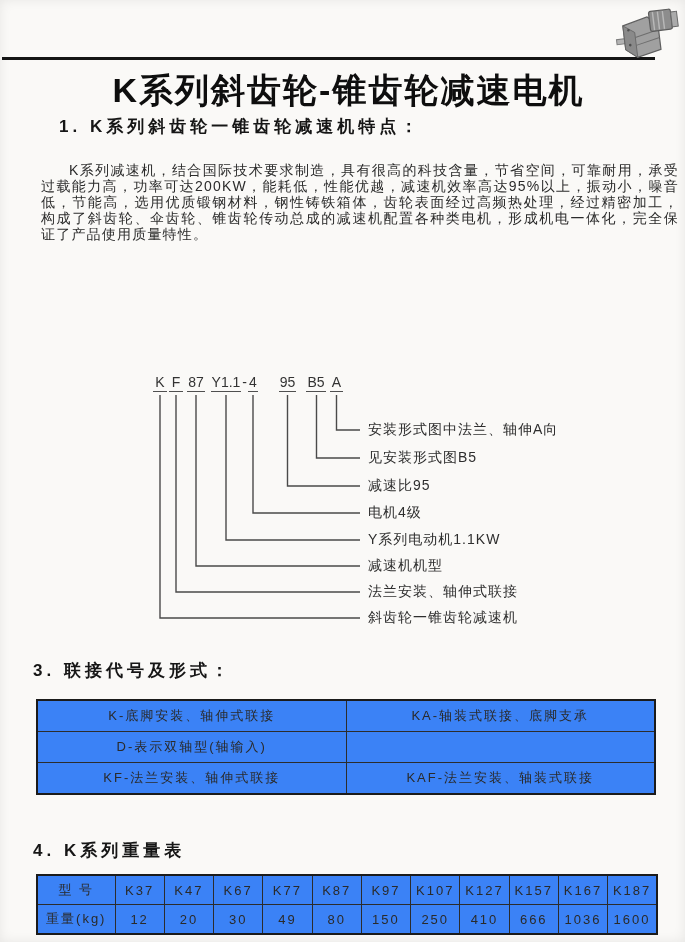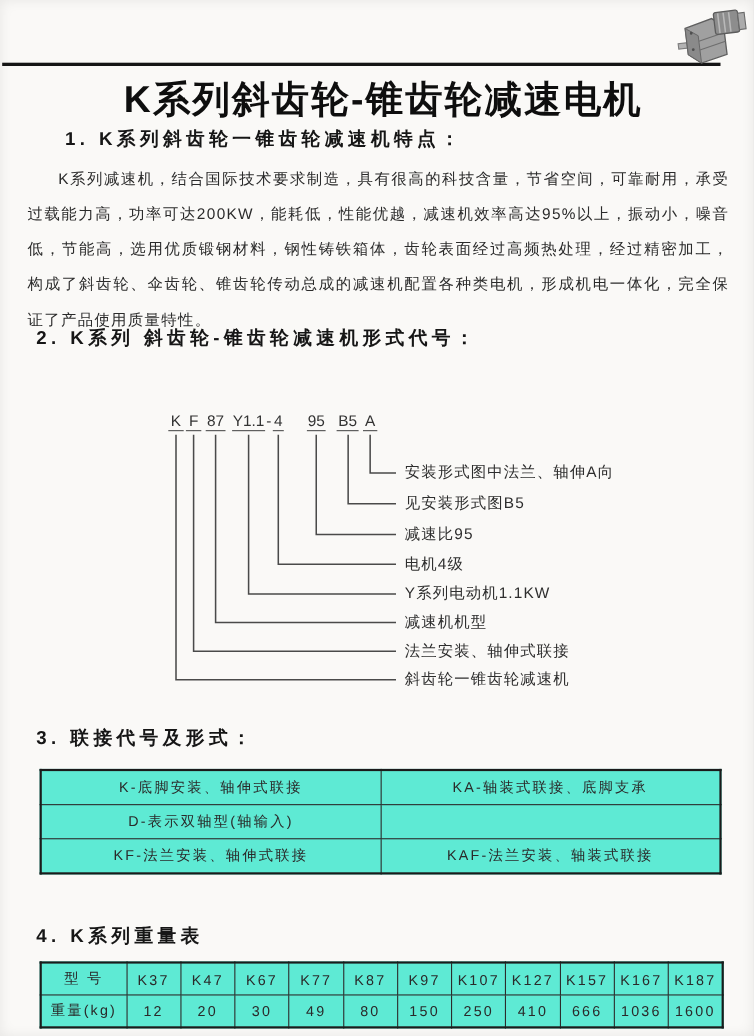--- a/index.html
+++ b/index.html
@@ -14,35 +14,35 @@
   .title {
     position:absolute; left:0; top:62px; width:100%; margin:6px;
     text-align:center; font-size:34px; font-weight:bold; letter-spacing:2px; color:#0e0e0e;
   }
   .sec-heading {
     position:absolute; left:33px; font-size:17px; font-weight:bold;
     letter-spacing:4px; color:#161616; white-space:nowrap;
   }
   .s1 { top:115px;margin-left:26px; } .s2 { top:296px; } .s3 { top:659px; } .s4 { top:839px; }
   .body-text {
-    position:absolute; left:25px; top:146px; width:638px; margin:0;
-    font-size:14px; line-height:32px; letter-spacing:1.2px;
+    position:absolute; left:25px; top:146px; width:638px; margin:16px;
+    font-size:14px; line-height:16px; letter-spacing:1.2px;
     text-align:justify; text-indent:2em; color:#2b2b2b;
   }
   .code-seg {
     position:absolute; top:374px; height:17px; font-size:14px; color:#333;
     text-align:center; border-bottom:1.6px solid #4f4f4f; line-height:16px;
   }
   .code-dash { border-bottom:none; }
   .connector-svg { position:absolute; left:150px; top:395px; }
   .callout-label {
     position:absolute; left:368px; font-size:14px; letter-spacing:1px;
     color:#2e2e2e; white-space:nowrap;
   }
-  table.doc-table { border-collapse:collapse; table-layout:fixed; position:absolute; background:#5eead4; }
+  table.doc-table { border-collapse:collapse; table-layout:fixed; position:absolute; background:#3b82f6; }
   table.doc-table td {
     border:1.6px solid #2c2c2c; text-align:center; vertical-align:middle;
     font-size:13px; color:#2a2a2a; letter-spacing:2px; padding:0;
   }
   .t3 { left:36px; top:699px; width:620px; border:2.5px solid #1b1b1b; }
   .t3 td { height:30px; }
   .t4 { left:36px; top:874px; width:622px; border:2.5px solid #1b1b1b; }
   .t4 td { height:28px; letter-spacing:1px; }
   .t4 td.rowlabel { letter-spacing:2px;margin-left:12px; }
   .wide-ls { letter-spacing:8px; }
@@ -69,21 +69,20 @@
       <circle cx="16" cy="22" r="1.3" fill="#4f4f4f"></circle>
       <circle cx="16" cy="37" r="1.3" fill="#4f4f4f"></circle>
     </g>
   </svg>
 
   <h1 class="title">K系列斜齿轮-锥齿轮减速电机</h1>
 
   <div class="sec-heading s1">1. K系列斜齿轮一锥齿轮减速机特点：</div>
   <p class="body-text">K系列减速机，结合国际技术要求制造，具有很高的科技含量，节省空间，可靠耐用，承受过载能力高，功率可达200KW，能耗低，性能优越，减速机效率高达95%以上，振动小，噪音低，节能高，选用优质锻钢材料，钢性铸铁箱体，齿轮表面经过高频热处理，经过精密加工，构成了斜齿轮、伞齿轮、锥齿轮传动总成的减速机配置各种类电机，形成机电一体化，完全保证了产品使用质量特性。</p>
 
-  <div class="sec-heading s2">2. K系列 斜齿轮-锥齿轮减速机形式代号：</div>
 
   <div>
     <span class="code-seg" style="left:153px;width:14px">K</span>
     <span class="code-seg" style="left:169px;width:14px">F</span>
     <span class="code-seg" style="left:187px;width:18px">87</span>
     <span class="code-seg" style="left:211px;width:30px">Y1.1</span>
     <span class="code-seg code-dash" style="left:241px;width:7px">-</span>
     <span class="code-seg" style="left:248px;width:10px">4</span>
     <span class="code-seg" style="left:279px;width:17px">95</span>
     <span class="code-seg" style="left:306px;width:20px">B5</span>

